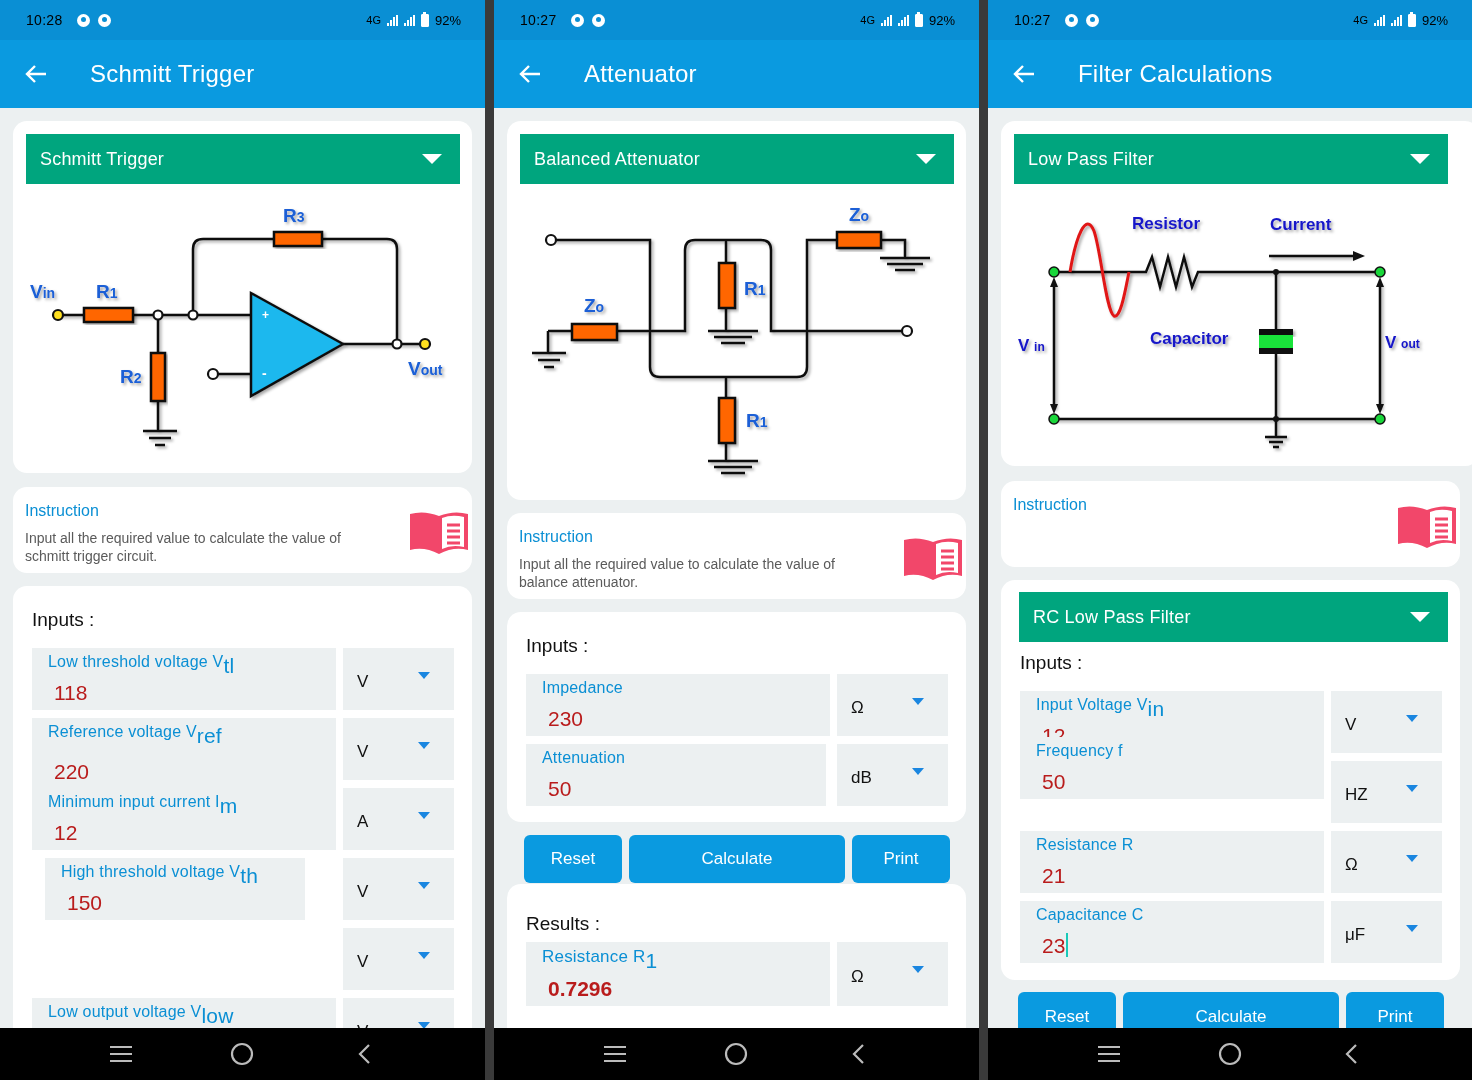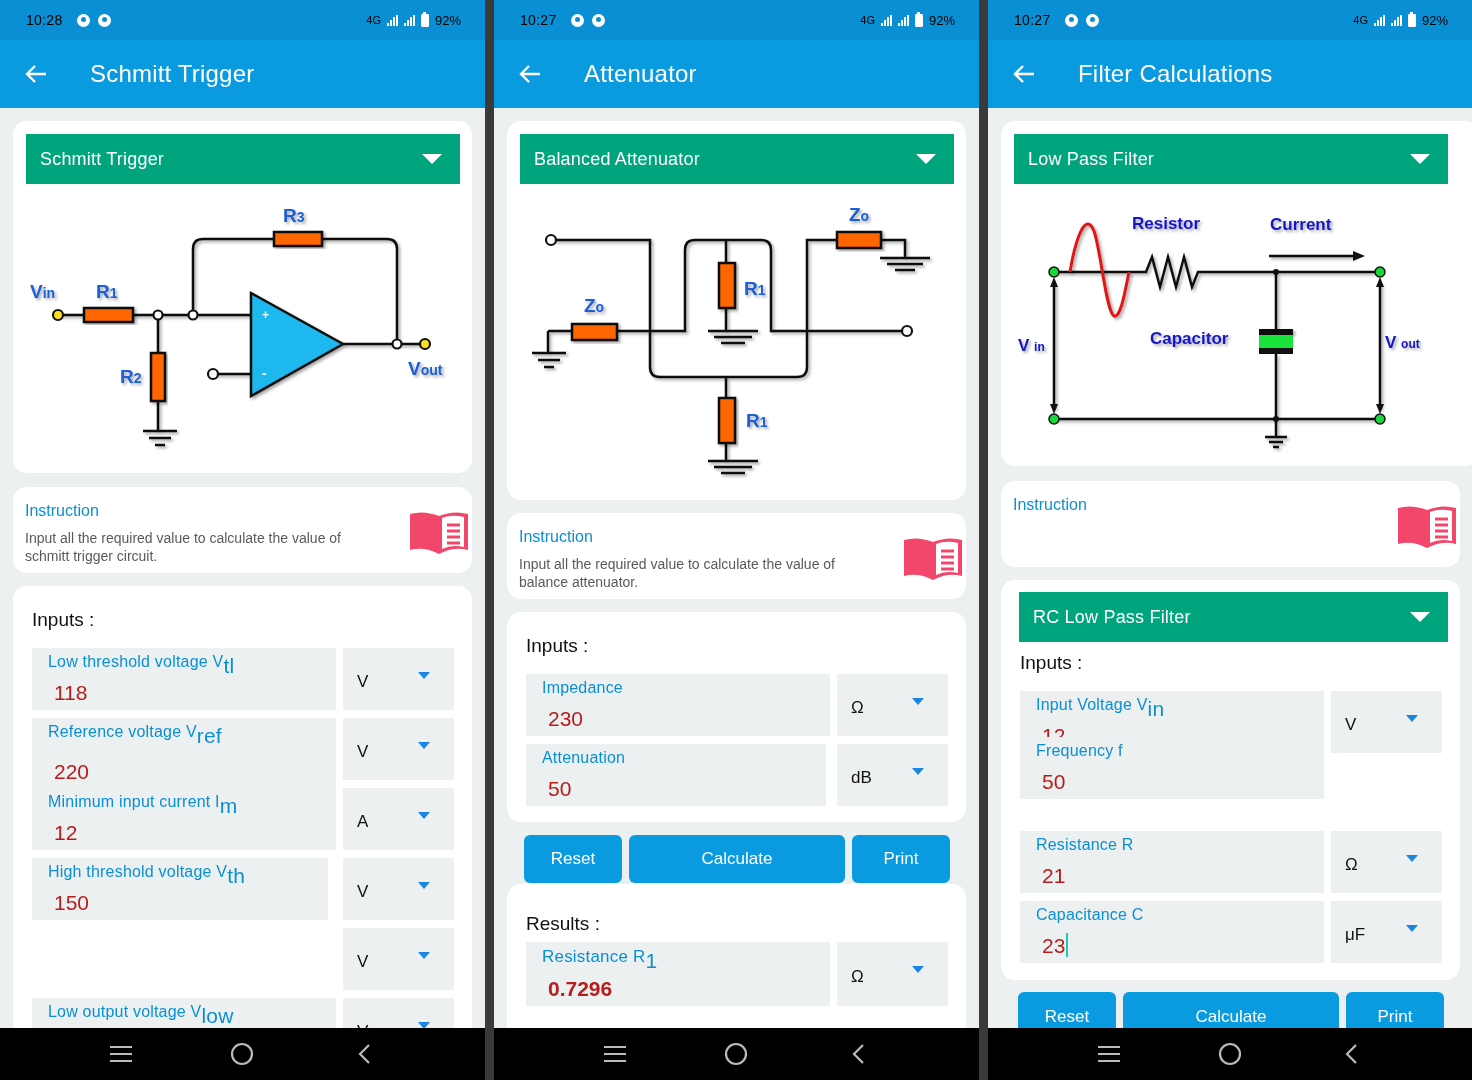--- a/index.html
+++ b/index.html
@@ -164,21 +164,21 @@
 
   <div class="field" style="left:32px;top:788px;width:304px;height:62px">
     <span class="lbl"><span>Minimum input current I</span><sub>m</sub></span>
     <span class="val">12</span>
   </div>
   <div class="unit" style="left:343px;top:788px;width:111px;height:62px">
         <span class="u">A</span>
         <span class="tri"></span>
       </div>
 
-  <div class="field" style="left:32px;top:858px;width:296px;height:62px">
+  <div class="field" style="left:45px;top:858px;width:260px;height:62px">
     <span class="lbl"><span>High threshold voltage V</span><sub>th</sub></span>
     <span class="val">150</span>
   </div>
   <div class="unit" style="left:343px;top:858px;width:111px;height:62px">
         <span class="u">V</span>
         <span class="tri"></span>
       </div>
 
   <div class="unit" style="left:343px;top:928px;width:111px;height:62px">
         <span class="u">V</span>
@@ -452,20 +452,24 @@
   </div>
   <div class="unit" style="left:343px;top:691px;width:111px;height:62px">
         <span class="u">V</span>
         <span class="tri"></span>
       </div>
 
   <div class="field" style="left:32px;top:737px;width:304px;height:62px">
     <span class="lbl"><span>Frequency f</span></span>
     <span class="val">50</span>
   </div>
+  <div class="unit" style="left:343px;top:761px;width:111px;height:62px">
+        <span class="u">HZ</span>
+        <span class="tri"></span>
+      </div>
 
   <div class="field" style="left:32px;top:831px;width:304px;height:62px">
     <span class="lbl"><span>Resistance R</span></span>
     <span class="val">21</span>
   </div>
   <div class="unit" style="left:343px;top:831px;width:111px;height:62px">
         <span class="u">Ω</span>
         <span class="tri"></span>
       </div>
 

